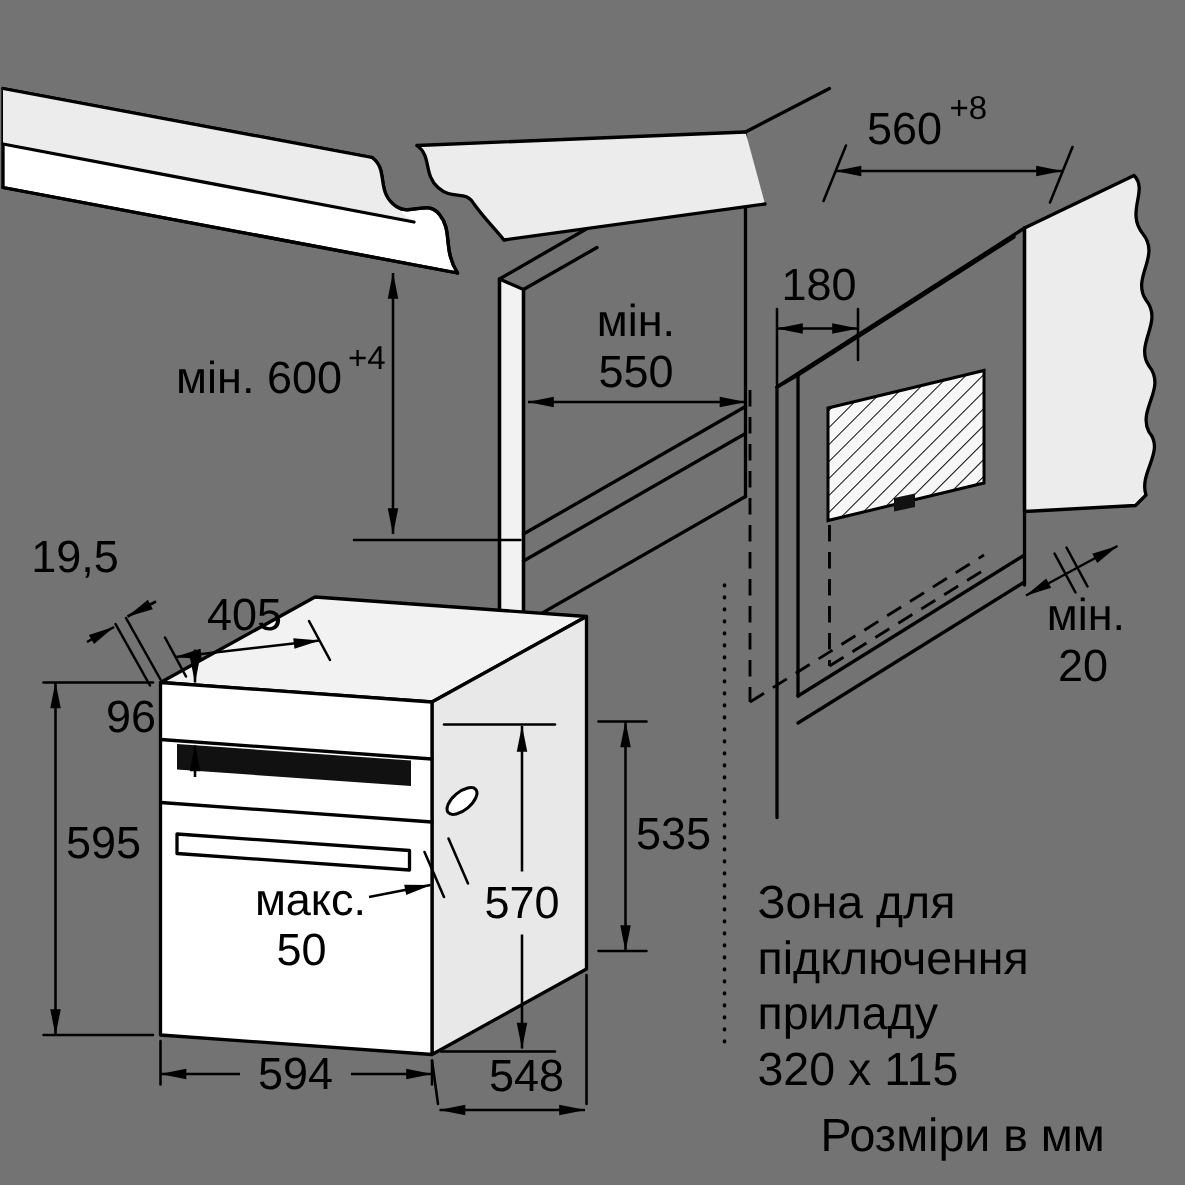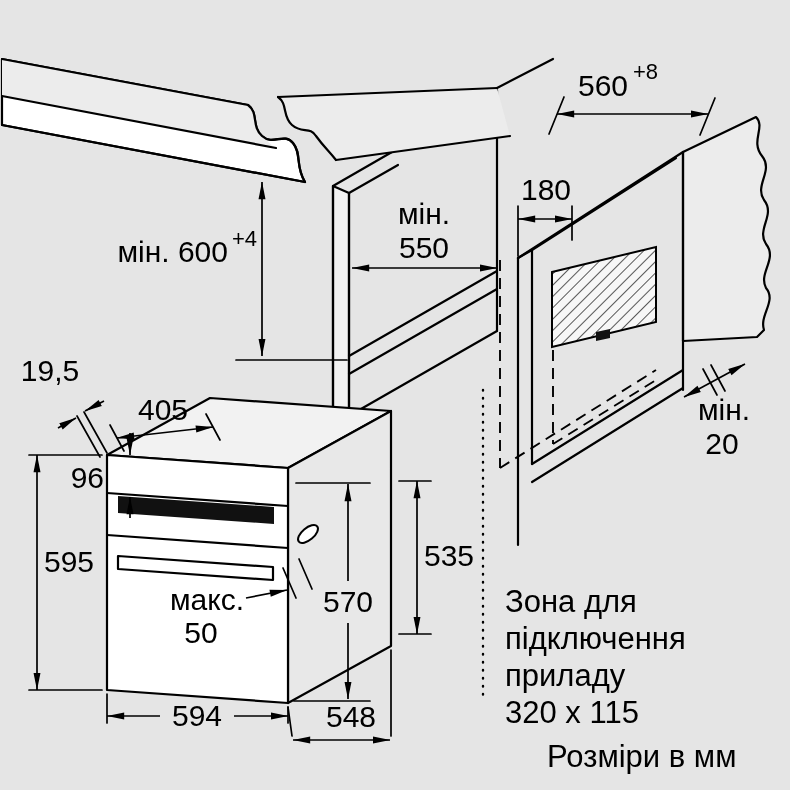--- a/index.html
+++ b/index.html
@@ -1,16 +1,16 @@
 <!DOCTYPE html>
 <html><head>
 <meta charset="utf-8">
 <style>
   html,body{margin:0;padding:0;background:#fff;}
-  .stage{width:790px;height:790px;background:#e5e5e5;position:relative;overflow:hidden;}
+  .stage{width:790px;height:790px;background:#737373;position:relative;overflow:hidden;}
   svg{display:block;}
   svg text{font-family:"Liberation Sans","DejaVu Sans",sans-serif;fill:#000;}
   .dimtxt{font-size:30px;}
   .suptxt{font-size:22px;}
   .bigtxt{font-size:31px;}
   .edge{stroke:#000;stroke-width:2.2;fill:none;stroke-linecap:round;stroke-linejoin:round;}
   .thin{stroke:#000;stroke-width:1.7;fill:none;stroke-linecap:round;}
   .dimline{stroke:#000;stroke-width:1.7;fill:none;marker-start:url(#ah);marker-end:url(#ah);}
   .dimend{stroke:#000;stroke-width:1.7;fill:none;marker-end:url(#ah);}
   .dashed{stroke:#000;stroke-width:1.9;fill:none;stroke-dasharray:11 7;}

